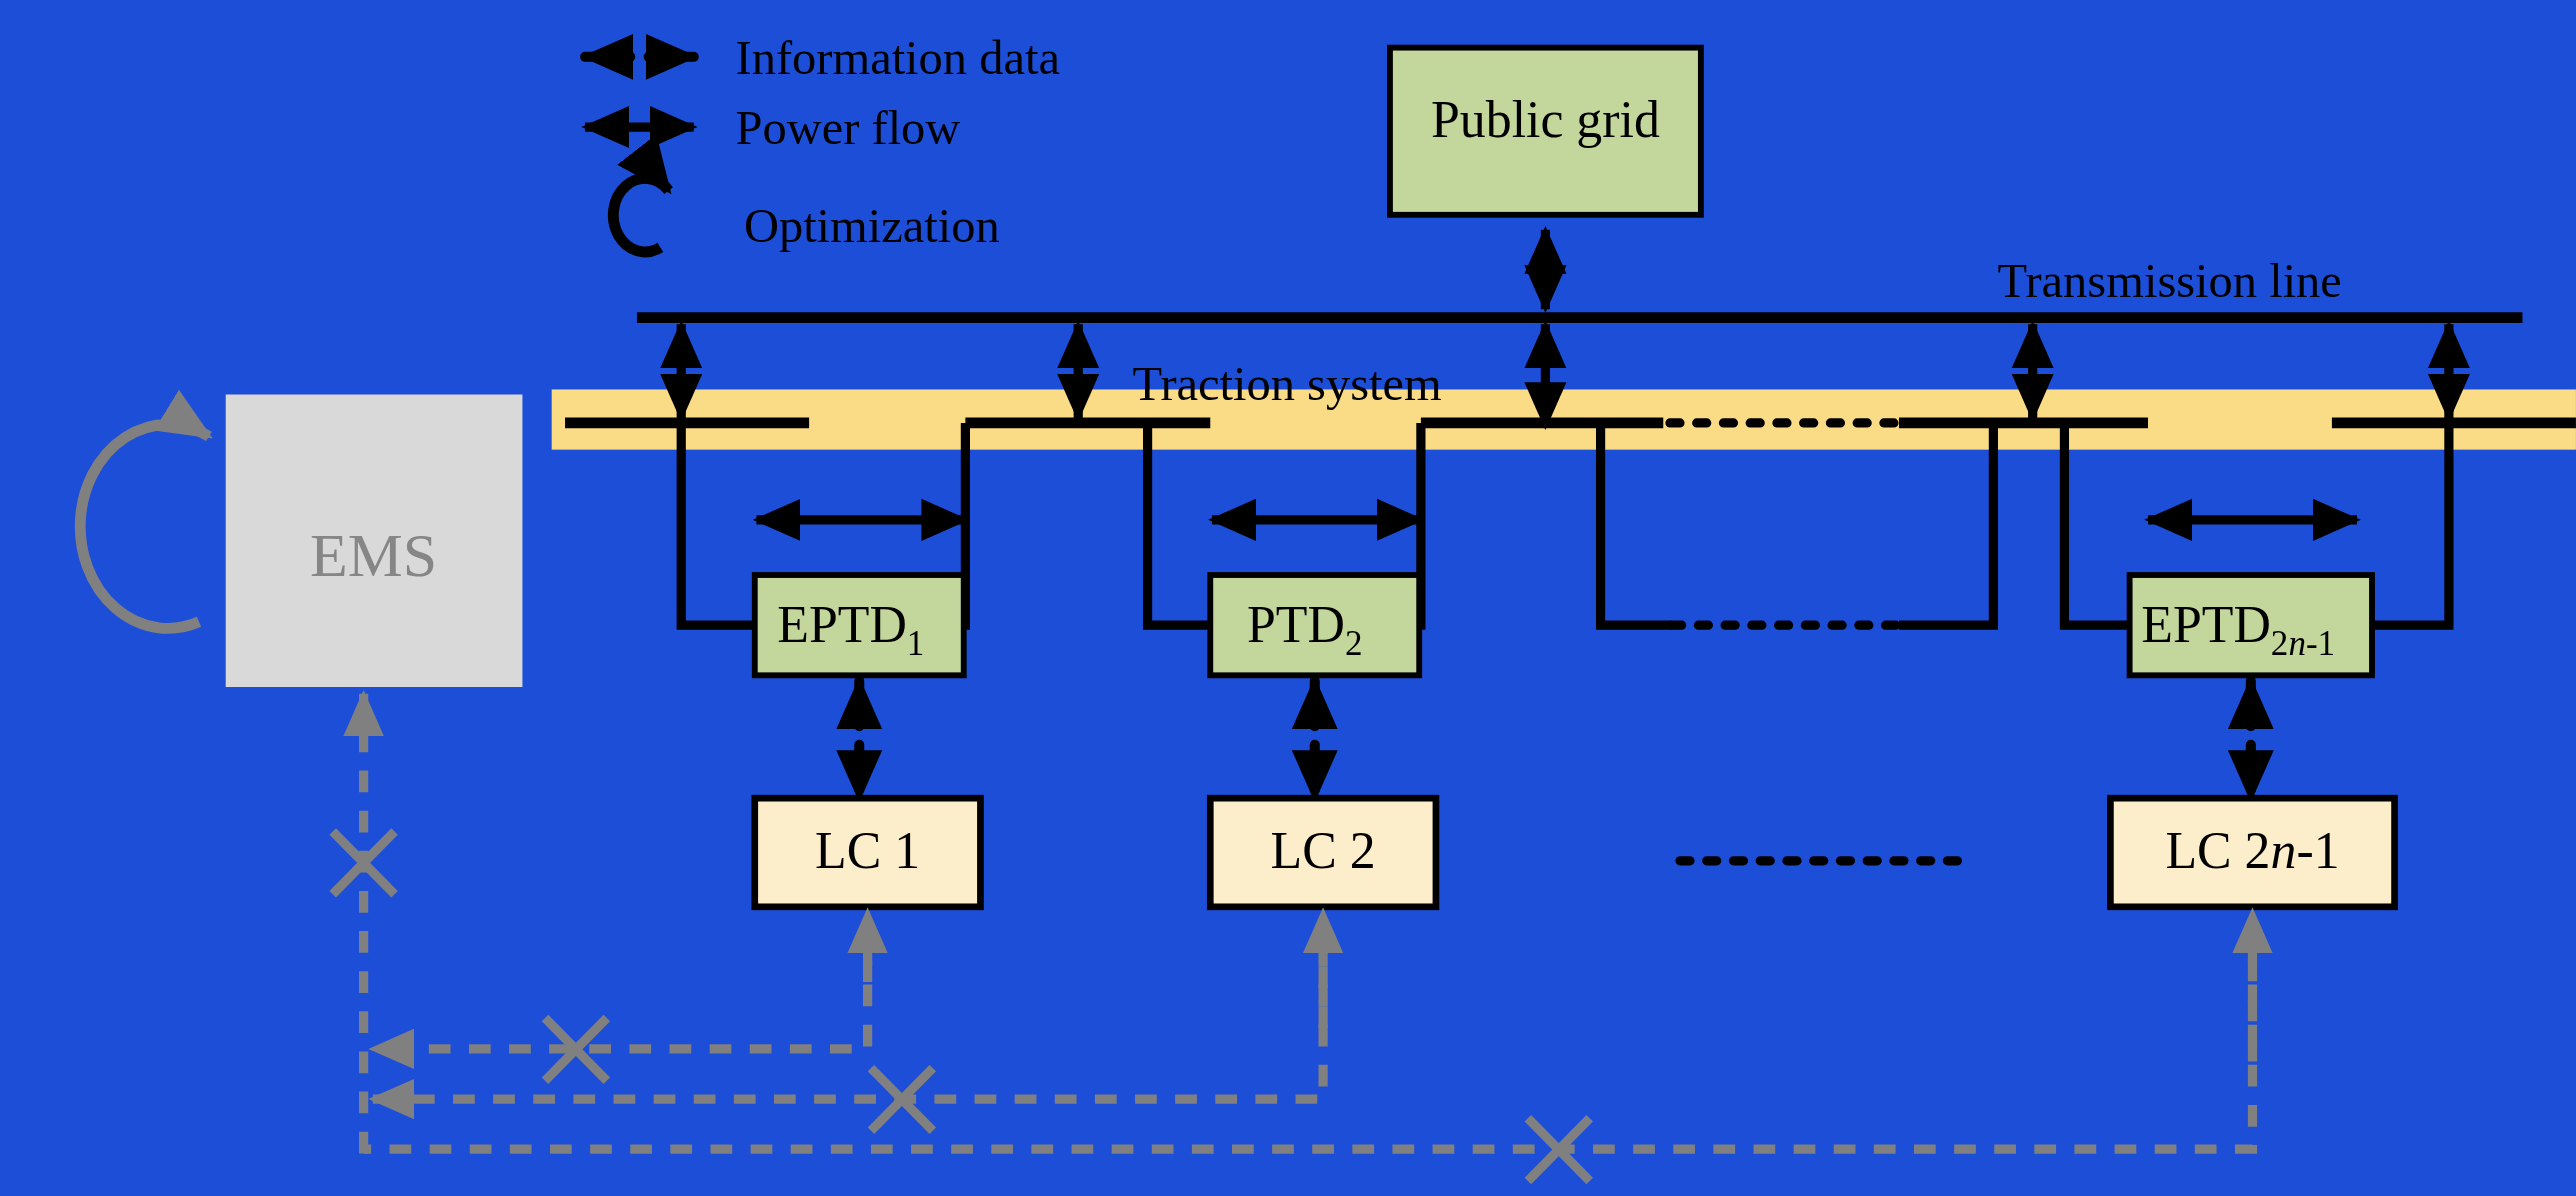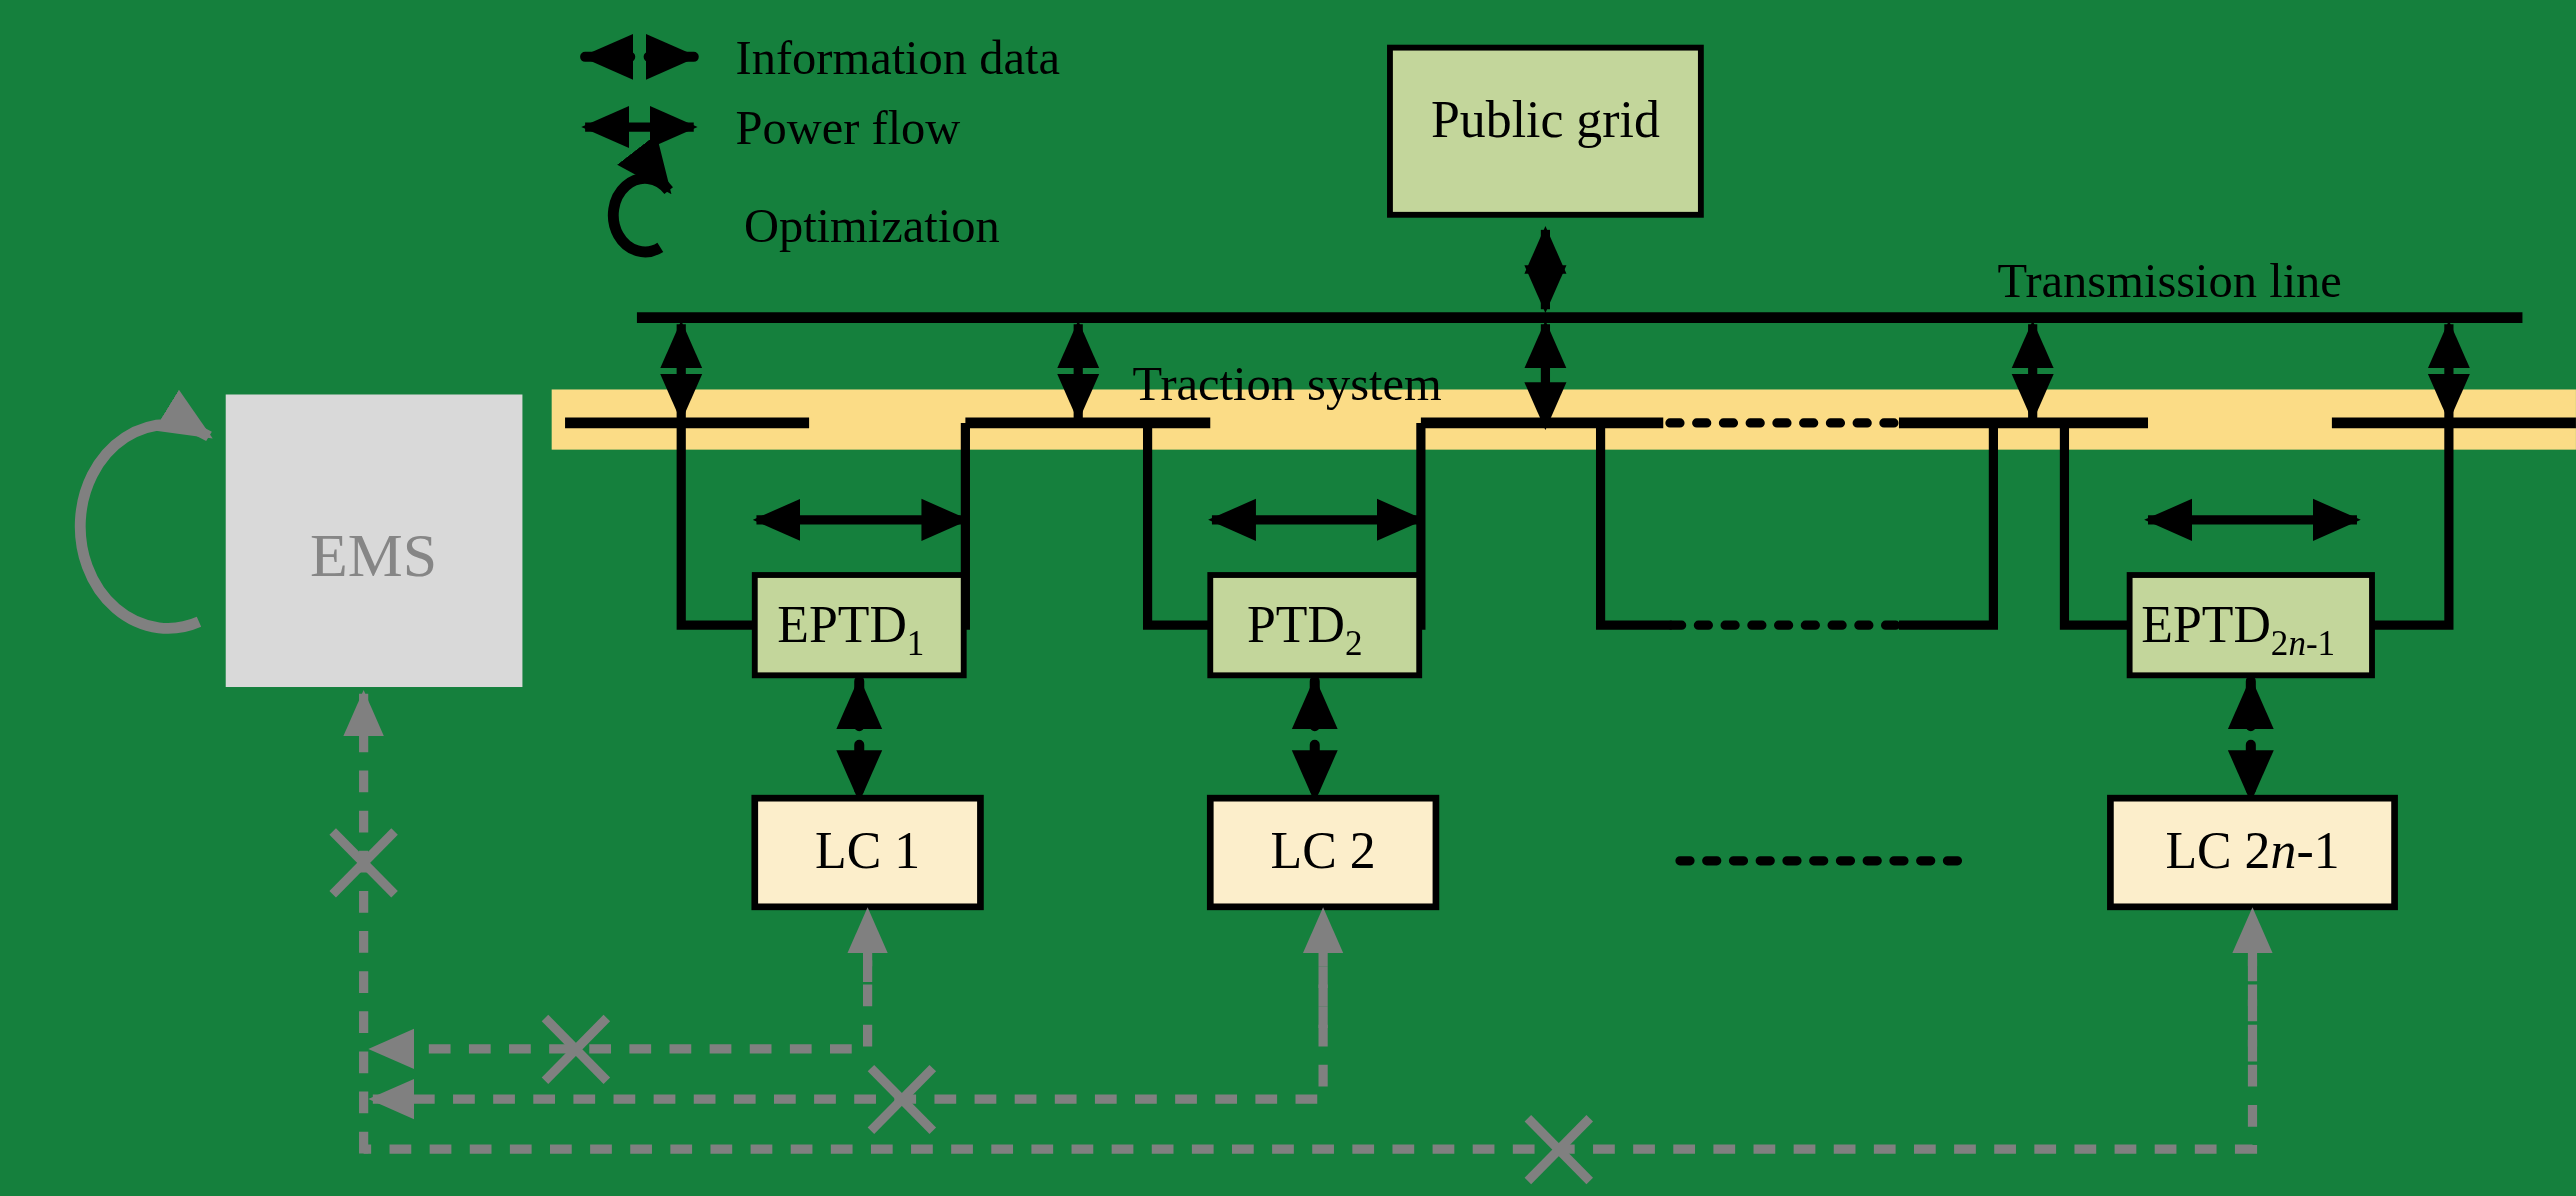--- a/index.html
+++ b/index.html
@@ -1,17 +1,17 @@
 <!DOCTYPE html>
 <html style="font-size:13.4px"><head>
 <meta charset="utf-8">
 <style>
   html,body{margin:0;padding:0;background:#ffffff;}
   body{font-family:"Liberation Serif","DejaVu Serif",serif;}
-  #stage{position:relative;width:2576px;height:1196px;background:#15803d;overflow:hidden;}
+  #stage{position:relative;width:2576px;height:1196px;background:#1d4ed8;overflow:hidden;}
   #diagram{position:absolute;inset:0;width:2576px;height:1196px;}
   .lbl{fill:#000;font-family:"Liberation Serif","DejaVu Serif",serif;font-size:58px;}
   .lbl-box{fill:#000;font-family:"Liberation Serif","DejaVu Serif",serif;font-size:62px;}
   .lbl-ems{fill:#868686;font-family:"Liberation Serif","DejaVu Serif",serif;font-size:74px;}
   .sub{font-size:42px;}
   .ital{font-style:italic;}
   .sld{stroke:#000;stroke-width:11;fill:none;stroke-linecap:butt;}
   .bus{stroke:#000;stroke-width:13;fill:none;stroke-linecap:butt;}
   .dotblk{stroke:#000;stroke-width:11;fill:none;stroke-dasharray:12 20;stroke-linecap:round;}
   .dashblk{stroke:#000;stroke-width:12;fill:none;stroke-dasharray:16 22;stroke-linecap:round;}

